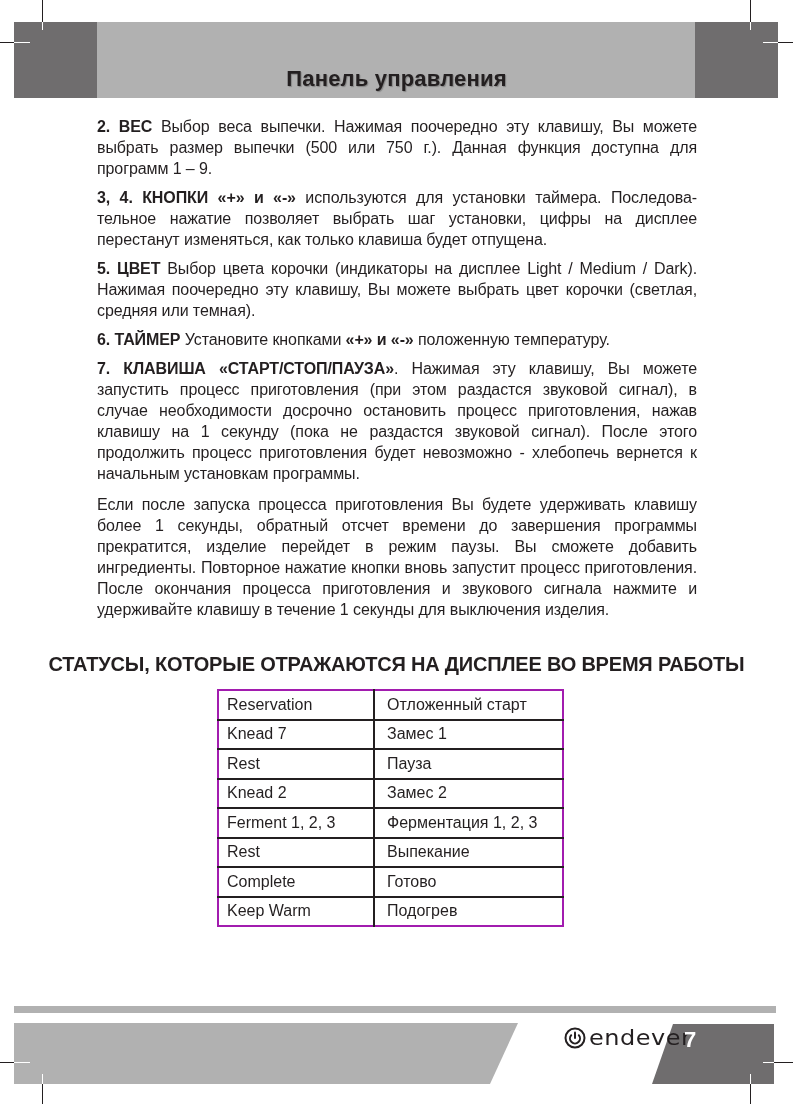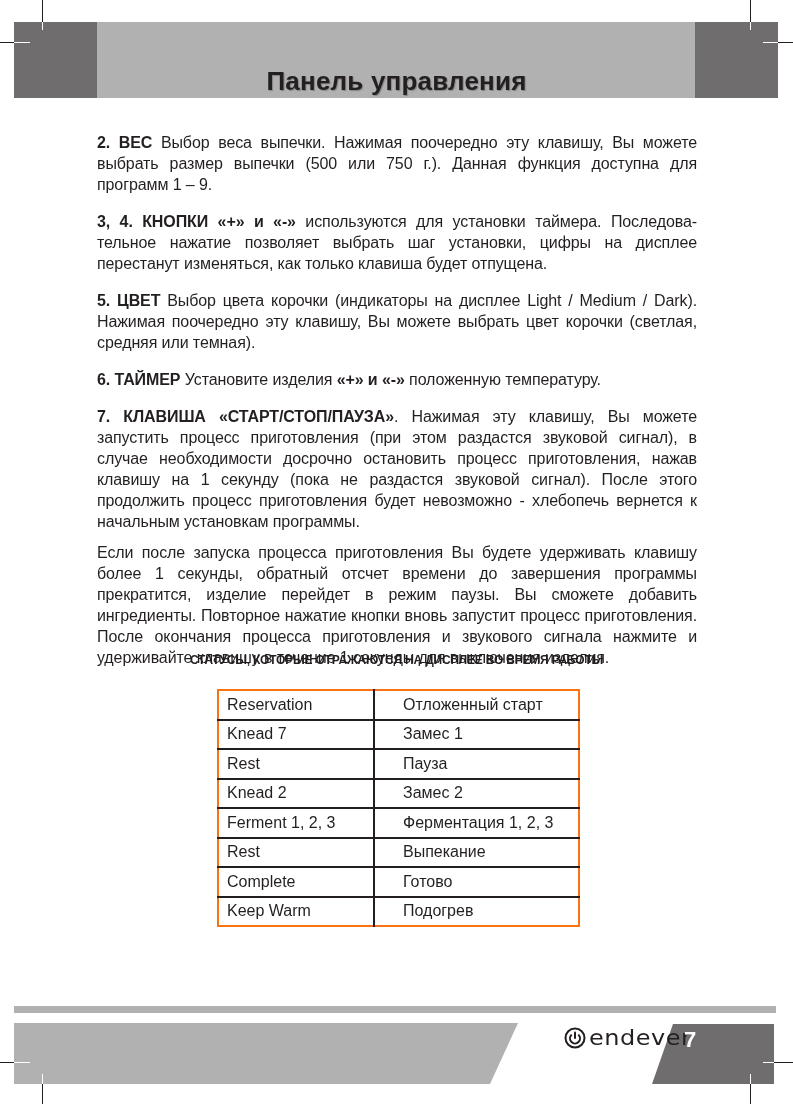--- a/index.html
+++ b/index.html
@@ -4,42 +4,42 @@
 <style>
   html, body { margin: 0; padding: 0; background: #ffffff; }
   body { width: 793px; height: 1104px; position: relative; overflow: hidden;
          font-family: "Liberation Sans", "DejaVu Sans", sans-serif; color: #231f20; }
 
   .band { position: absolute; }
   #header-band { left: 14px; top: 22px; width: 764px; height: 76px; background: #b1b1b1; }
   #header-block-left { left: 14px; top: 22px; width: 83px; height: 76px; background: #6f6d6e; }
   #header-block-right { left: 695px; top: 22px; width: 83px; height: 76px; background: #6f6d6e; }
   #page-title { position: absolute; left: 0; width: 793px; top: 66px; text-align: center;
-                font-size: 26px; font-weight: bold; color: #231f20; letter-spacing: 0.2px;
+                font-size: 22px; font-weight: bold; color: #231f20; letter-spacing: 0.2px;
                 text-shadow: 1px 1px 1px rgba(0,0,0,0.25); }
 
   .crop { position: absolute; }
   .crop.v { width: 1px; }
   .crop.h { height: 1px; }
   .crop.dark { background: #231f20; }
   .crop.light { background: #ffffff; }
 
   #content { position: absolute; left: 97px; top: 116px; width: 600px; }
-  .para { font-size: 16px; line-height: 21px; text-align: justify; margin: 16px 0 8px 0; letter-spacing: -0.1px; }
+  .para { font-size: 16px; line-height: 21px; text-align: justify; margin: 0 0 8px 0; letter-spacing: -0.1px; }
   .para b { font-weight: bold; }
 
   #status-heading { position: absolute; left: 0; width: 793px; top: 653px; text-align: center;
-                    font-size: 12px; font-weight: bold; letter-spacing: -0.2px; }
+                    font-size: 20px; font-weight: bold; letter-spacing: -0.2px; }
 
   #status-table { position: absolute; left: 217px; top: 689px; border-collapse: collapse;
-                  border: 2px solid #f97316; font-size: 16px; }
+                  border: 2px solid #a21caf; font-size: 16px; }
   #status-table td { border-top: 2px solid #231f20; height: 27.5px; padding: 0 0 0 8px; vertical-align: middle; }
   #status-table tr:first-child td { border-top: none; }
   #status-table td.col-en { width: 146px; border-right: 2px solid #231f20; }
-  #status-table td.col-ru { width: 175px; padding-left: 28px; }
+  #status-table td.col-ru { width: 175px; padding-left: 12px; }
 
   #footer-stripe { left: 14px; top: 1006px; width: 762px; height: 7px; background: #b1b1b1; }
   #footer-svg { position: absolute; left: 0; top: 0; width: 793px; height: 1104px; pointer-events: none; }
   #page-number { position: absolute; left: 684px; top: 1027px; font-size: 22px; font-weight: bold; color: #ffffff; }
   #brand-logo { position: absolute; left: 564px; top: 1026px; height: 24px; display: flex; align-items: center; justify-content: flex-end; }
   #brand-icon { width: 22px; height: 22px; }
   #brand-name { font-size: 24px; font-family: "DejaVu Sans", sans-serif; color: #231f20; margin-left: 3px;
                 letter-spacing: 0.5px; line-height: 22px; transform: scaleY(0.85); }
 </style>
 </head>
@@ -56,21 +56,21 @@
 <div class="crop h light" style="left:14px;top:42px;width:16px;"></div>
 <div class="crop v dark" style="left:750px;top:0;height:22px;"></div>
 <div class="crop v light" style="left:750px;top:22px;height:8px;"></div>
 <div class="crop h light" style="left:763px;top:42px;width:15px;"></div>
 <div class="crop h dark" style="left:778px;top:42px;width:15px;"></div>
 
 <div id="content">
   <p class="para"><b>2. ВЕС</b><span> Выбор веса выпечки. Нажимая поочередно эту клавишу, Вы можете выбрать размер выпечки (500 или 750 г.). Данная функция доступна для программ  1 – 9.</span></p>
   <p class="para"><b>3, 4. КНОПКИ  «+» и «-»</b><span> используются для установки таймера. Последова-тельное нажатие позволяет выбрать шаг установки, цифры на дисплее перестанут изменяться, как только клавиша будет отпущена.</span></p>
   <p class="para"><b>5. ЦВЕТ</b><span>  Выбор цвета корочки (индикаторы на дисплее Light / Medium / Dark). Нажимая поочередно эту клавишу, Вы можете выбрать цвет корочки (светлая, средняя или темная).</span></p>
-  <p class="para"><b>6. ТАЙМЕР</b><span>  Установите изделия </span><b>«+» и «-»</b><span> положенную температуру.</span></p>
+  <p class="para"><b>6. ТАЙМЕР</b><span>  Установите кнопками </span><b>«+» и «-»</b><span> положенную температуру.</span></p>
   <p class="para"><b>7. КЛАВИША «СТАРТ/СТОП/ПАУЗА»</b><span>. Нажимая эту клавишу, Вы можете запустить процесс приготовления (при этом раздастся звуковой сигнал), в случае необходимости досрочно остановить  процесс приготовления, нажав клавишу на 1 секунду (пока не раздастся звуковой сигнал). После этого продолжить процесс приготовления будет невозможно - хлебопечь вернется к начальным установкам программы.</span></p>
   <p class="para" style="margin-top:10px;"><span>Если после запуска процесса приготовления Вы будете удерживать клавишу более 1 секунды, обратный отсчет времени до завершения программы прекратится, изделие перейдет в режим паузы. Вы сможете добавить ингредиенты. Повторное нажатие кнопки вновь запустит процесс приготовления. После окончания процесса приготовления и звукового сигнала нажмите и удерживайте клавишу в течение 1 секунды для выключения изделия.</span></p>
 </div>
 
 <div id="status-heading">СТАТУСЫ, КОТОРЫЕ ОТРАЖАЮТСЯ НА ДИСПЛЕЕ ВО ВРЕМЯ РАБОТЫ</div>
 <table id="status-table">
   <tbody id="status-tbody">
       <tr>
         <td class="col-en">Reservation</td>
         <td class="col-ru">Отложенный старт</td>

